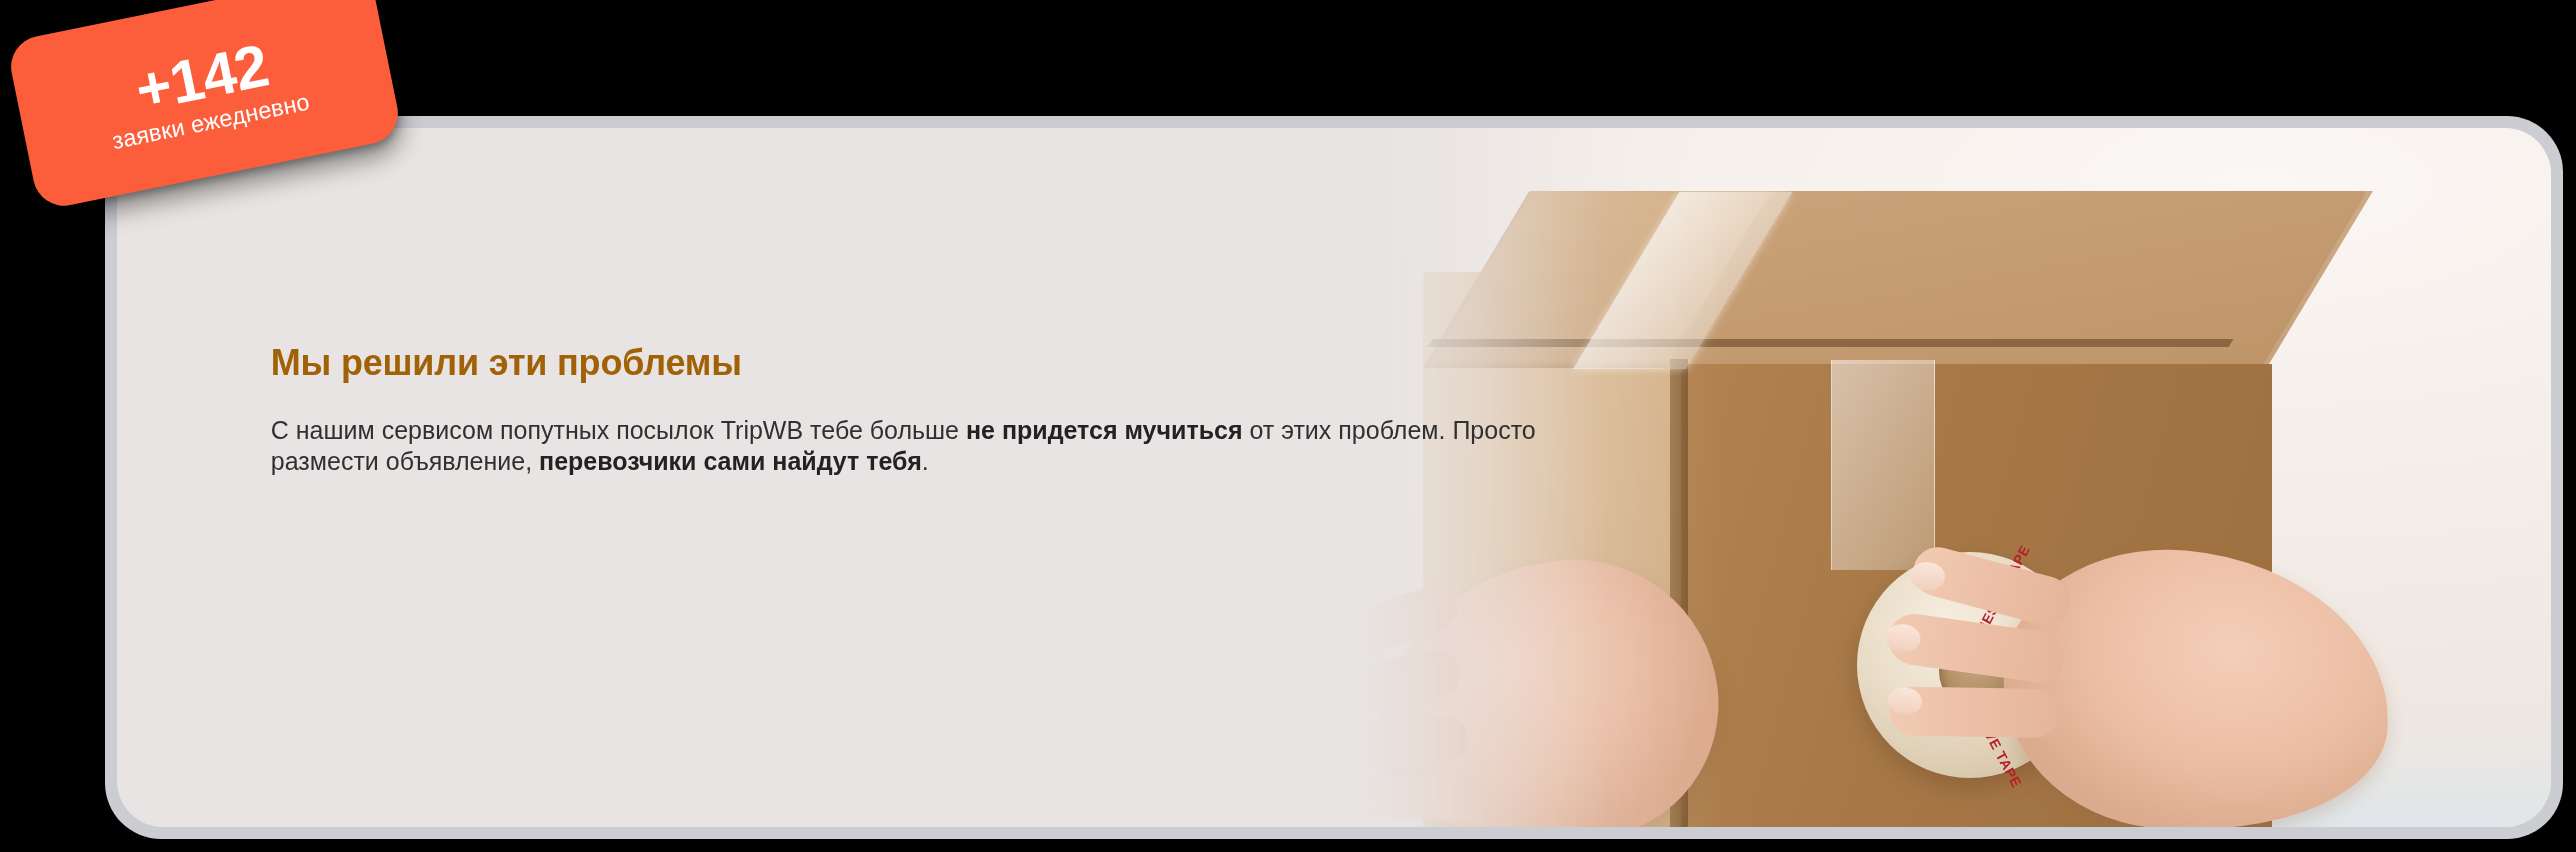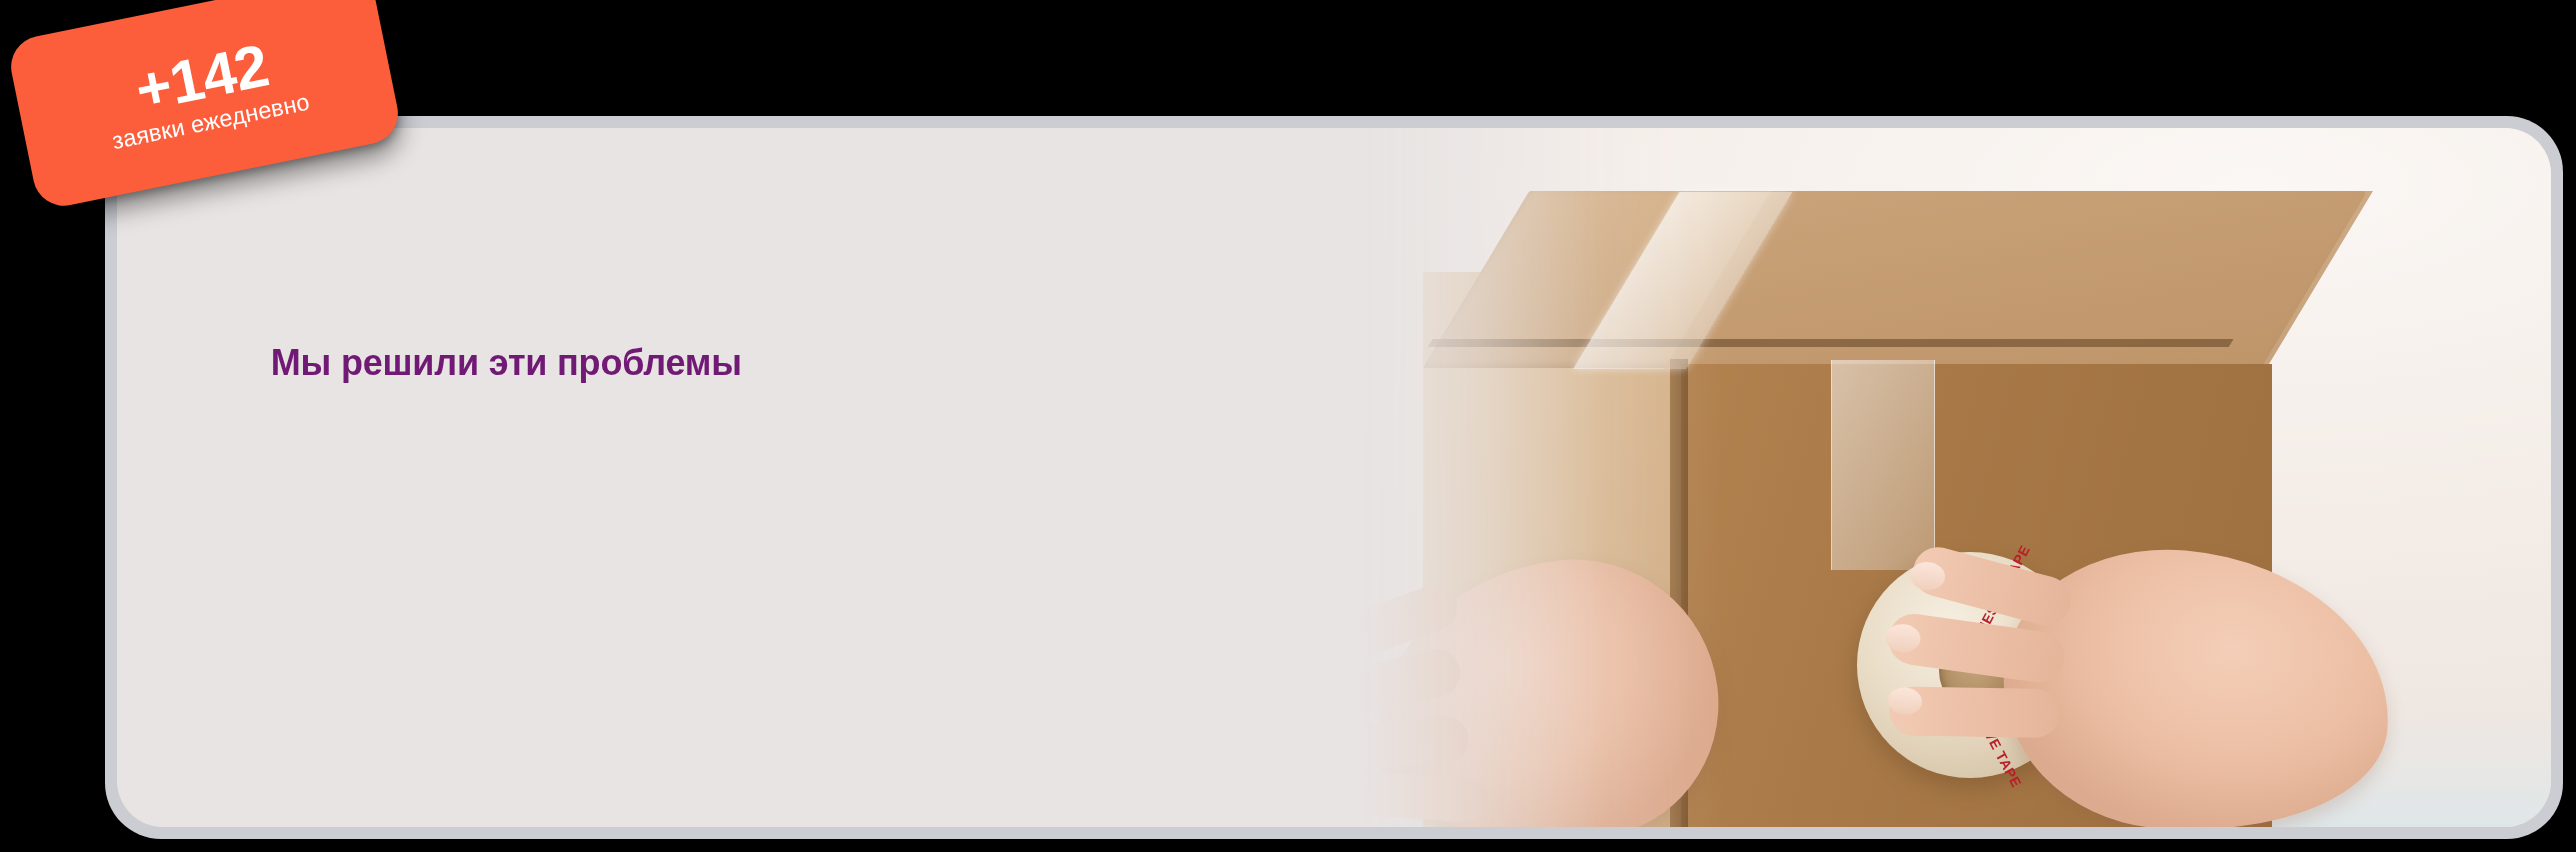--- a/index.html
+++ b/index.html
@@ -129,21 +129,21 @@
     position:absolute; left:806px; top:424px; width:387px; height:279px;
     background:radial-gradient(62% 68% at 58% 34%, #F4CEB8 0%, #ECBFA4 58%, #DCAA8E 100%);
     border-radius:44% 56% 58% 42% / 48% 58% 42% 52%;
     transform:rotate(5deg);
     box-shadow:0 8.6px 18px rgba(140,95,70,.22);
   }
 
   
   #text-block{ position:absolute; left:154px; top:217px; width:1397px; }
   #heading{
-    font-size:36px; font-weight:bold; color:#701a75;
+    font-size:36px; font-weight:bold; color:#a16207;
     letter-spacing:-0.2px; margin:0 0 33px 0; line-height:1.02;
   }
   #paragraph{
     font-size:25px; font-weight:normal; color:#303030;
     line-height:31px; margin:0; max-width:1300px;
   }
   #paragraph b{font-weight:bold;color:#222;}
 
   
   #badge{
@@ -211,20 +211,21 @@
         <div class="nail" style="left:-102px;top:34px;width:35px;height:28px;"></div>
         <div class="finger" style="left:-118px;top:90px;width:177px;height:51px;transform:rotate(3deg);"></div>
         <div class="nail" style="left:-121px;top:98px;width:35px;height:28px;"></div>
         <div class="finger" style="left:-111px;top:155px;width:170px;height:49px;transform:rotate(-4deg);"></div>
         <div class="nail" style="left:-113px;top:161px;width:34px;height:27px;"></div>
       </div>
     </div>
 
     <div id="text-block">
       <h1 id="heading">Мы решили эти проблемы</h1>
+      <p id="paragraph"><span>С нашим сервисом попутных посылок TripWB тебе больше </span><b>не придется мучиться</b><span> от этих проблем. Просто размести объявление, </span><b>перевозчики сами найдут тебя</b><span>.</span></p>
     </div>
 
   </div>
 </div>
 
 <div id="badge">
   <div id="badge-count">+142</div>
   <div id="badge-caption">заявки ежедневно</div>
 </div>
 

